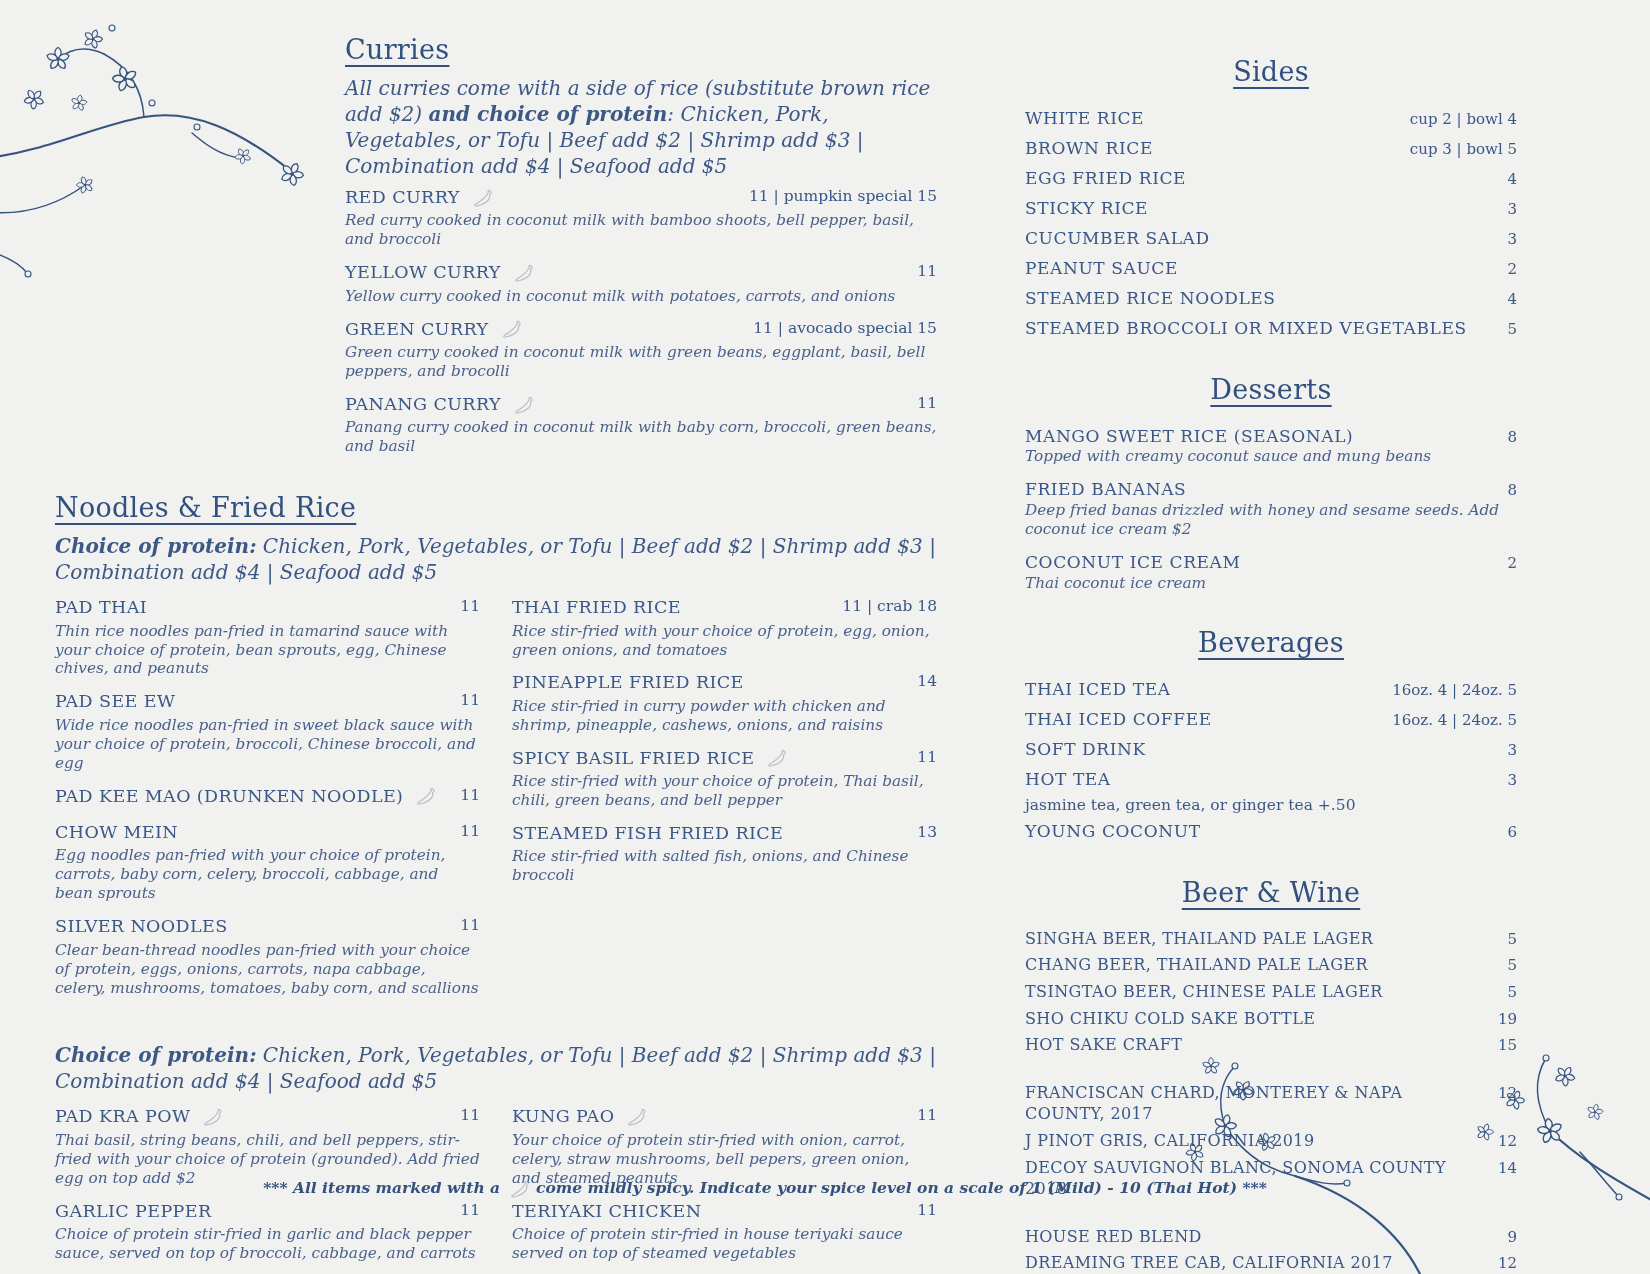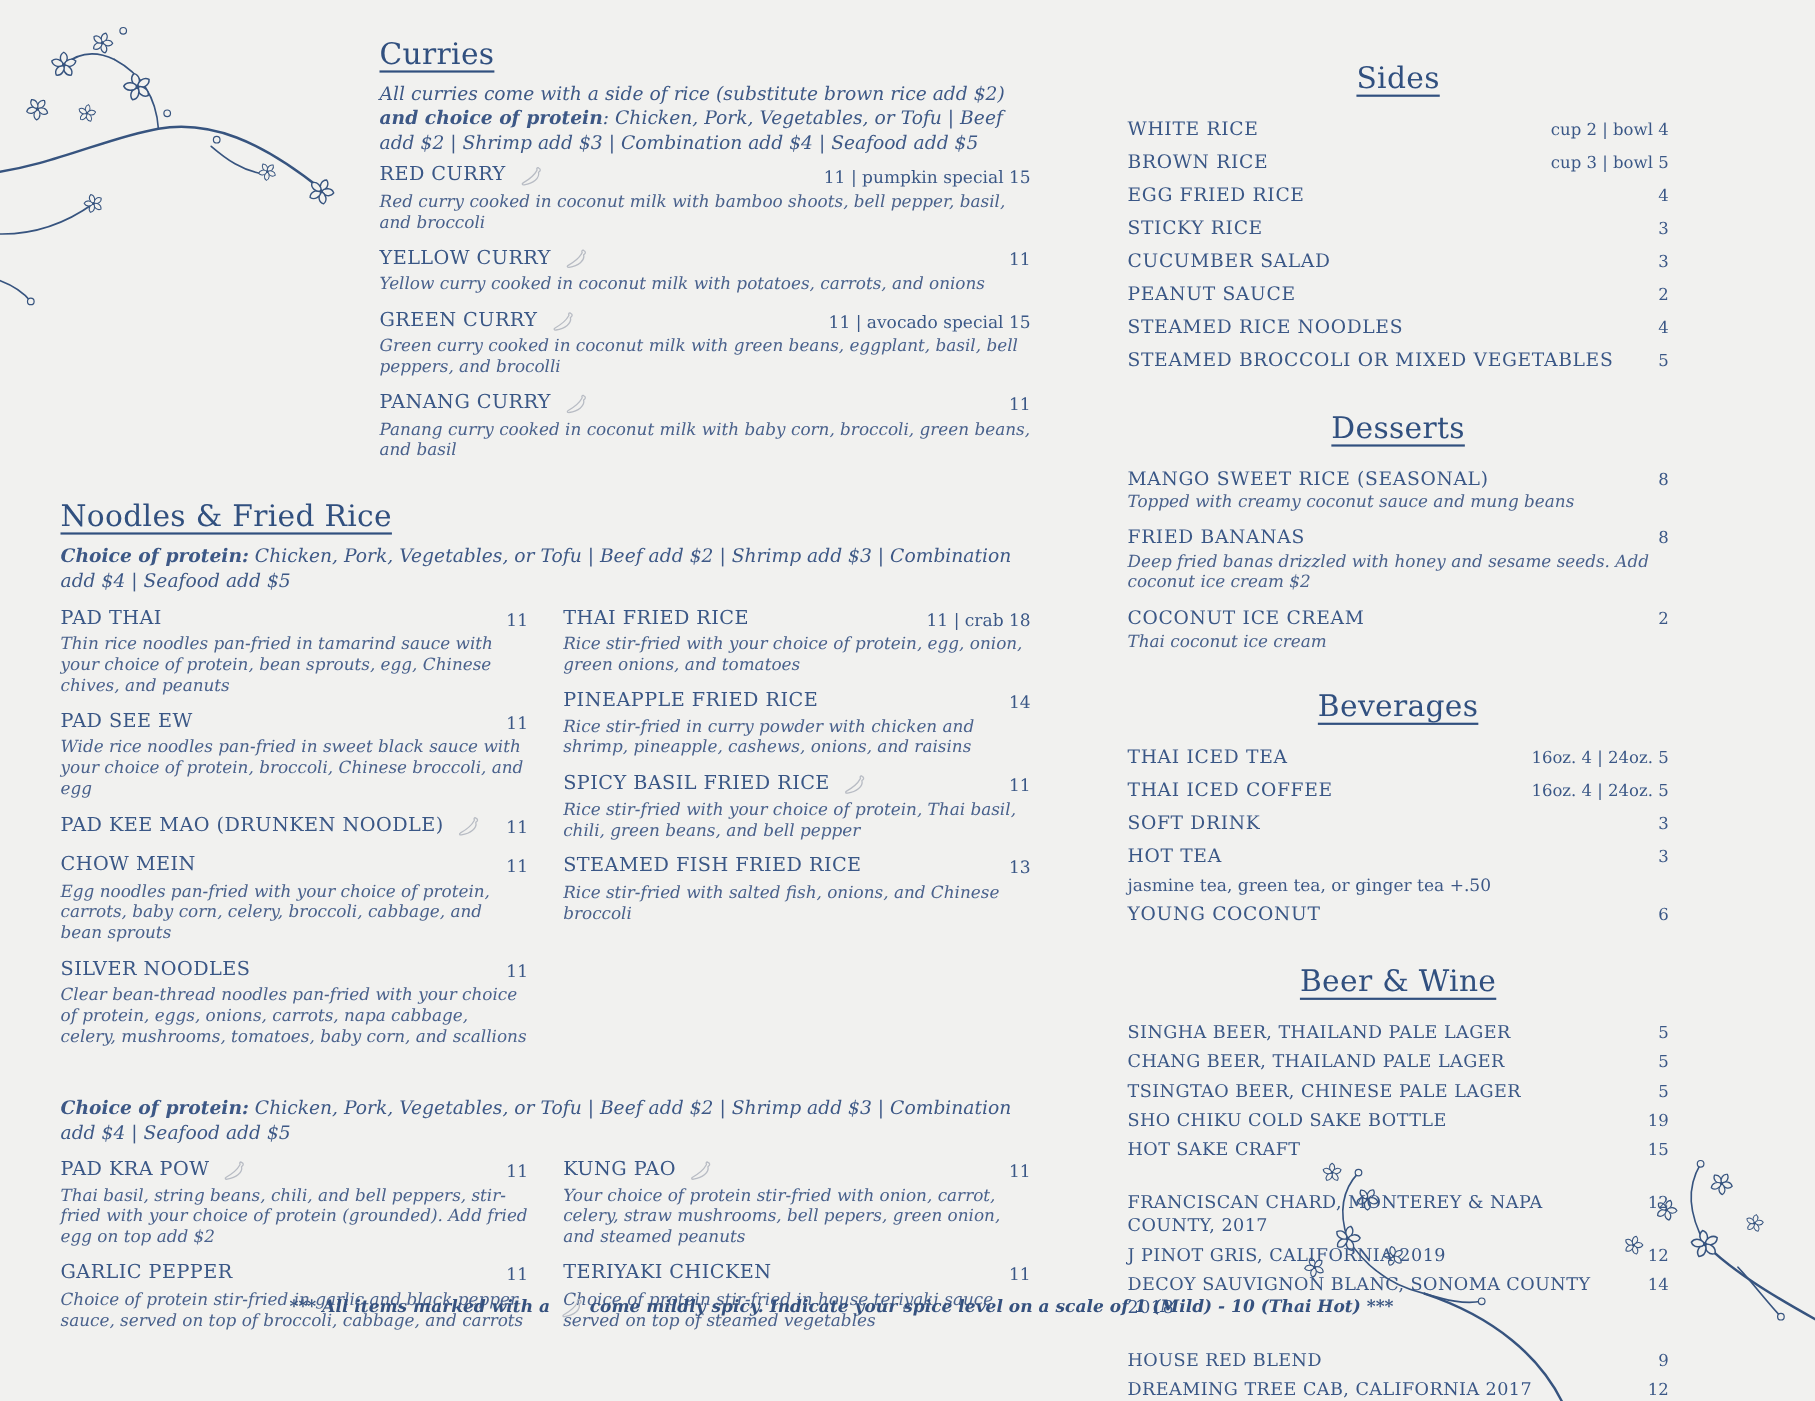--- a/index.html
+++ b/index.html
@@ -19,28 +19,28 @@
   #col-right{position:absolute;left:1025px;top:0;width:492px;z-index:1;}
   .stitle{
     font-size:27px;font-weight:normal;color:#31507f;margin:0 0 10px 0;
     text-decoration:underline;text-underline-offset:6px;text-decoration-thickness:1.5px;
     letter-spacing:.3px;
   }
   .centered{text-align:center;}
   .curries{margin-left:290px;padding-top:34px;width:592px;}
   .noodles{margin-top:36px;}
   .wok{margin-top:34px;}
-  .intro,.protein{font-style:italic;font-size:17px;line-height:1.3;margin:4px 0 6px 0;color:#3d5886;}
+  .intro,.protein{font-style:italic;font-size:20px;line-height:1.3;margin:4px 0 6px 0;color:#3d5886;}
   .protein{margin-bottom:10px;}
   .intro b,.protein b{font-weight:bold;}
   .twocol{display:flex;gap:32px;}
   .twocol .colL{width:425px;flex:0 0 425px;}
   .twocol .colR{width:425px;flex:0 0 425px;}
   .item{margin-bottom:11px;}
-  .ihead{display:flex;align-items:flex-end;line-height:1.45;}
+  .ihead{display:flex;align-items:flex-start;line-height:1.45;}
   .iname{font-size:17.5px;letter-spacing:.4px;color:#3a5786;}
   .chili{margin-left:9px;align-self:center;line-height:0;}
   .chili svg{width:24px;height:18px;display:block;}
   .iprice{margin-left:auto;font-size:15.5px;white-space:nowrap;padding-left:14px;color:#3a5786;}
   .idesc{font-style:italic;font-size:15.3px;line-height:1.24;color:#49618c;margin-top:1px;}
   .r-sec{margin-bottom:34px;}
   .r-sec .stitle{margin-bottom:20px;}
   .sides-sec{padding-top:44px;margin-top:12px;}
   .r-item{display:flex;align-items:baseline;margin-bottom:7px;}
   .r-name{font-size:17px;letter-spacing:.6px;color:#3a5786;line-height:1.35;}

